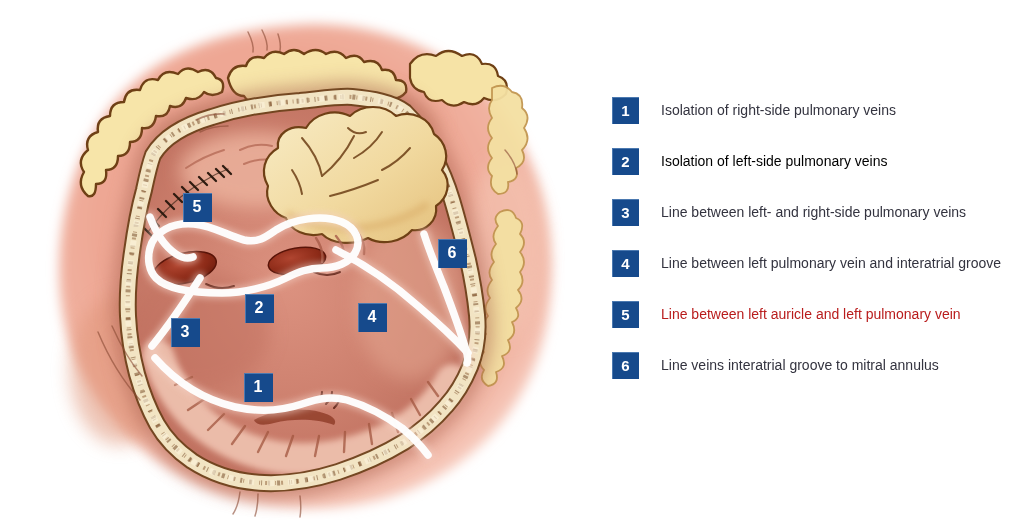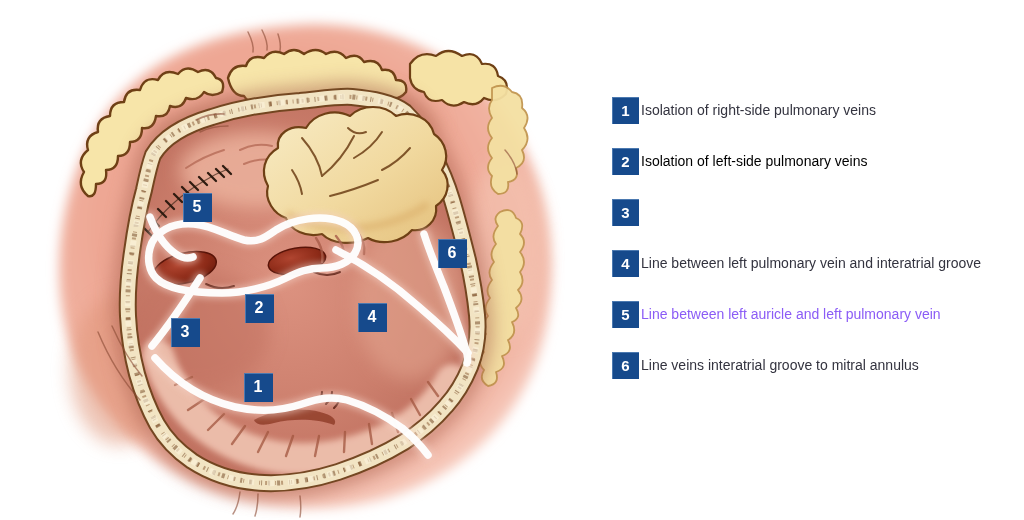--- a/index.html
+++ b/index.html
@@ -10,21 +10,21 @@
   .marker{position:absolute;width:29px;height:29px;display:flex;align-items:center;justify-content:center;
           color:#fff;font-size:16px;font-weight:bold;line-height:1;
           box-shadow:inset 1px 1px 0 rgba(120,160,205,.55);}
   .legend{position:absolute;left:612px;top:97px;width:405px;}
   .legend-title{font-size:15px;font-weight:bold;letter-spacing:.5px;line-height:18px;
                 margin:0 0 30px 0;color:#1b2142;}
   .legend-row{display:flex;align-items:center;height:27px;margin-bottom:24px;}
   .legend-num{flex:0 0 27px;width:27px;height:27px;display:flex;align-items:center;justify-content:center;
               color:#fff;font-size:15px;font-weight:bold;line-height:1;
               box-shadow:inset 1px 1px 0 rgba(120,160,205,.55);}
-  .legend-label{margin-left:2px;font-size:14px;color:#33333f;line-height:17px;}
+  .legend-label{margin-left:22px;font-size:14px;color:#33333f;line-height:17px;}
 </style>
 </head>
 <body>
 
 <div class="page">
 
   <div class="diagram">
     <svg viewBox="0 0 600 520" width="600" height="520">
       <defs>
         <radialGradient id="gOuter" cx="45%" cy="42%" r="66%">
@@ -225,28 +225,29 @@
     <div class="legend-row">
       <div class="legend-num" style="background: rgb(22, 74, 140); color: rgb(255, 255, 255);">1</div>
       <div class="legend-label" style="color: rgb(51, 51, 63);">Isolation of right-side pulmonary veins</div>
     </div>
     <div class="legend-row">
       <div class="legend-num" style="background: rgb(22, 74, 140); color: rgb(255, 255, 255);">2</div>
       <div class="legend-label" style="color: #000000;">Isolation of left-side pulmonary veins</div>
     </div>
     <div class="legend-row">
       <div class="legend-num" style="background: rgb(22, 74, 140); color: rgb(255, 255, 255);">3</div>
+      <div class="legend-label" style="color: rgb(51, 51, 63);">Line between left- and right-side pulmonary veins</div>
     </div>
     <div class="legend-row">
       <div class="legend-num" style="background: rgb(22, 74, 140); color: rgb(255, 255, 255);">4</div>
       <div class="legend-label" style="color: rgb(51, 51, 63);">Line between left pulmonary vein and interatrial groove</div>
     </div>
     <div class="legend-row">
       <div class="legend-num" style="background: rgb(22, 74, 140); color: rgb(255, 255, 255);">5</div>
-      <div class="legend-label" style="color: #8b5cf6;">Line between left auricle and left pulmonary vein</div>
+      <div class="legend-label" style="color: #b91c1c;">Line between left auricle and left pulmonary vein</div>
     </div>
     <div class="legend-row">
       <div class="legend-num" style="background: rgb(22, 74, 140); color: rgb(255, 255, 255);">6</div>
       <div class="legend-label" style="color: rgb(51, 51, 63);">Line veins interatrial groove to mitral annulus</div>
     </div>
   </div>
 
 </div>
 
 </body></html>

